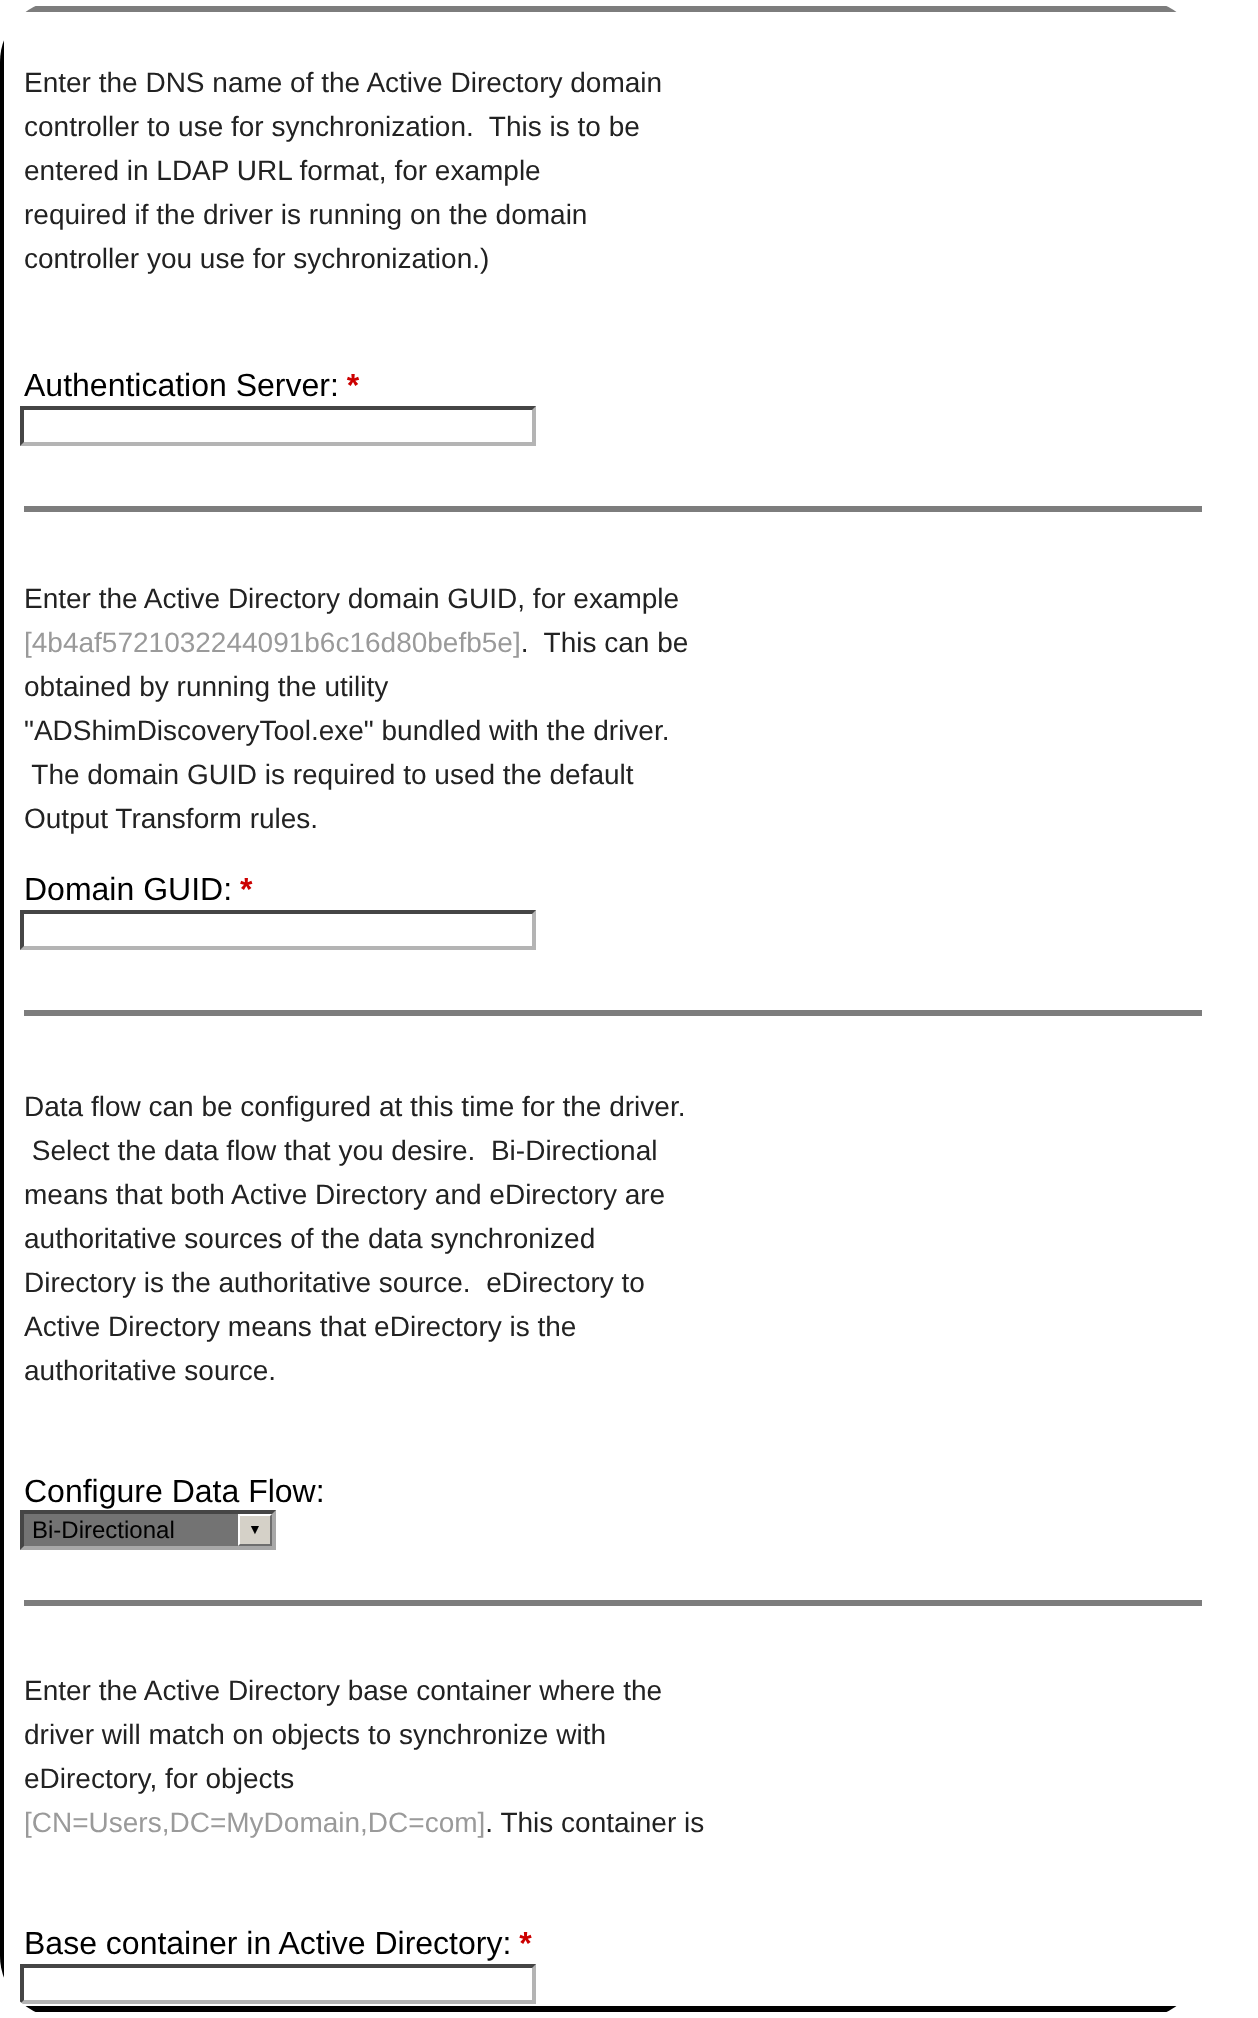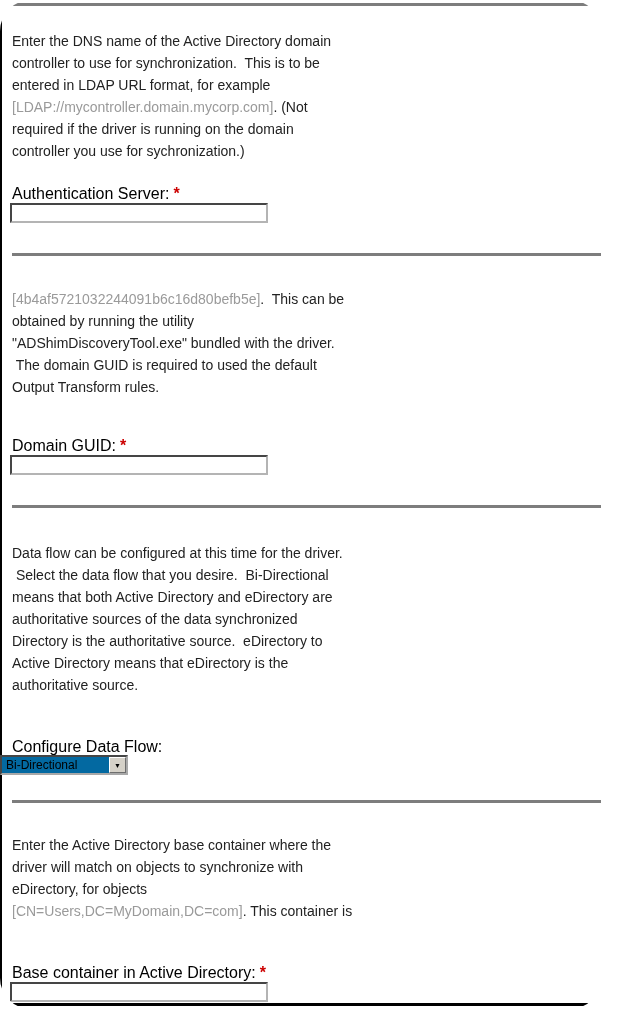--- a/index.html
+++ b/index.html
@@ -17,24 +17,24 @@
   .ex{color:#9a9a9a;}
   .flabel{position:absolute;left:12px;font-size:16px;color:#000;height:15px;line-height:15px;white-space:pre;}
   .req{color:#cc0000;margin-left:4px;font-weight:bold;}
   .tinput{
     position:absolute;left:10px;width:258px;height:20px;box-sizing:border-box;
     border-top:2px solid #454545;border-left:2px solid #454545;
     border-bottom:2px solid #b4b4b4;border-right:2px solid #b4b4b4;
     background:#fff;font:12px "Liberation Sans",sans-serif;padding:1px 3px;outline:none;border-radius:0;
   }
   .combo{
-    position:absolute;left:0;top:755px;width:128px;height:20px;box-sizing:border-box;
+    position:absolute;left:10px;top:755px;width:128px;height:20px;box-sizing:border-box;
     border-top:2px solid #454545;border-left:2px solid #454545;
     border-bottom:2px solid #a8a8a8;border-right:2px solid #a8a8a8;
-    background:#0369a1;cursor:default;
+    background:#737373;cursor:default;
   }
   .combo-text{position:absolute;left:4px;top:0;height:16px;line-height:16px;font-size:12px;color:#000;white-space:pre;}
   .combo-btn{
     position:absolute;right:0;top:0;width:17px;height:16px;box-sizing:border-box;background:#d5d1c8;
     border-top:1px solid #ffffff;border-left:1px solid #ffffff;
     border-bottom:1px solid #6e6e6e;border-right:1px solid #6e6e6e;
     display:flex;align-items:center;justify-content:center;
   }
   .combo-arrow{font-size:7px;color:#000;line-height:1;}
 </style>
@@ -46,30 +46,30 @@
   <div class="frame-left"></div>
   <div class="frame-right"></div>
   <div class="frame-bottom"></div>
 
   <div class="hr" style="top:3px"></div>
 
   <div class="para" style="top:30px">
     <div class="line"><span>Enter the DNS name of the Active Directory domain</span></div>
     <div class="line"><span>controller to use for synchronization.  This is to be</span></div>
     <div class="line"><span>entered in LDAP URL format, for example</span></div>
-    <div class="line"><span class="ex">[LDAP://mycontroller.domain.mycorp.com]</span><span>. (Not</span></div>
     <div class="line"><span>required if the driver is running on the domain</span></div>
     <div class="line"><span>controller you use for sychronization.)</span></div>
   </div>
   <div class="flabel" style="top:186px"><span>Authentication Server:</span><span class="req">*</span></div>
   <input type="text" class="tinput" style="top: 203px;" value="">
 
   <div class="hr" style="top:253px"></div>
 
   <div class="para" style="top:288px">
+    <div class="line"><span>Enter the Active Directory domain GUID, for example</span></div>
     <div class="line"><span class="ex">[4b4af5721032244091b6c16d80befb5e]</span><span>.  This can be</span></div>
     <div class="line"><span>obtained by running the utility</span></div>
     <div class="line"><span>"ADShimDiscoveryTool.exe" bundled with the driver.</span></div>
     <div class="line"><span> The domain GUID is required to used the default</span></div>
     <div class="line"><span>Output Transform rules.</span></div>
   </div>
   <div class="flabel" style="top:438px"><span>Domain GUID:</span><span class="req">*</span></div>
   <input type="text" class="tinput" style="top: 455px;" value="">
 
   <div class="hr" style="top:505px"></div>

